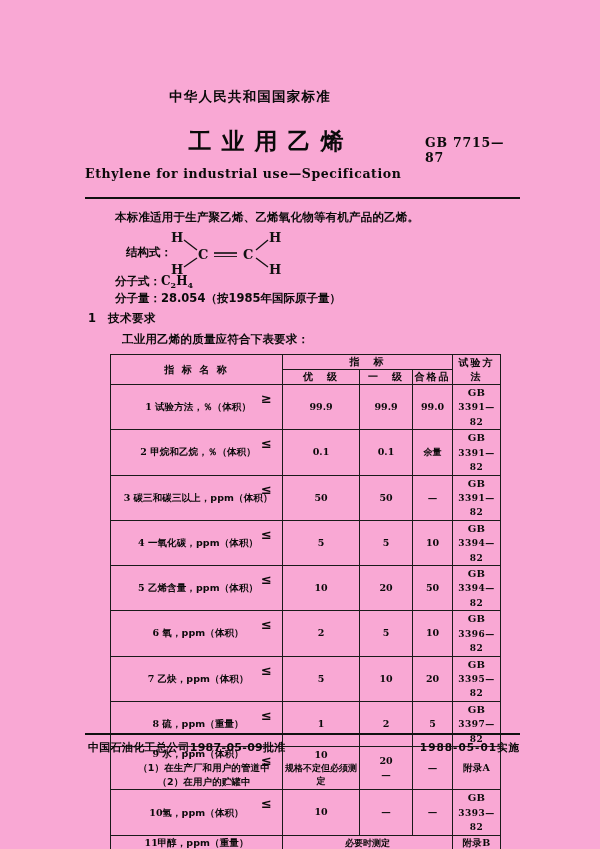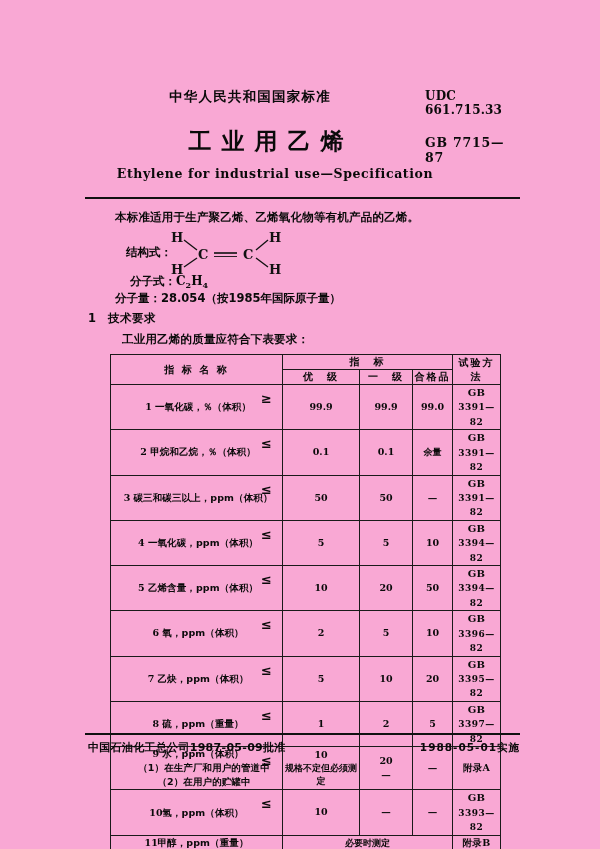--- a/index.html
+++ b/index.html
@@ -65,26 +65,24 @@
     left: 340px; top: 47px;
     font-family: "DejaVu Serif", "Liberation Serif", serif;
     font-size: 12.5px;
     font-weight: bold;
     letter-spacing: 0.8px;
   }
   .sub-title {
     position: absolute;
     left: 0; top: 78px;
     width: 330px;
-    text-align: center;
     font-family: "DejaVu Serif", "Liberation Serif", serif;
     font-size: 12.5px;
     font-weight: bold;
     letter-spacing: 0.6px;
-    margin-left: 25px;
   }
 
   .rule-top {
     position: absolute;
     left: 85px; top: 197px;
     width: 435px;
     height: 2px;
     background: #111;
   }
 
@@ -109,21 +107,20 @@
     width: 130px;
     height: 48px;
   }
   .formula svg { display: block; }
 
   .molform {
     position: absolute;
     left: 115px; top: 274px;
     font-size: 11.5px;
     font-weight: bold;
-    margin-left: 15px;
   }
   .molform .chem {
     font-family: "DejaVu Serif", "Liberation Serif", serif;
     font-size: 12px;
   }
   .molform sub { font-size: 8px; }
   .molweight {
     position: absolute;
     left: 115px; top: 291px;
     font-size: 11.5px;
@@ -248,21 +245,20 @@
   }
 </style>
 </head>
 <body>
 
 <div class="page">
 
   <div class="hdr">
     <div class="hdr-row">
       <div class="natl-std">中华人民共和国国家标准</div>
-      <div class="udc">UDC 661.715.33</div>
       <div class="main-title">工业用乙烯</div>
       <div class="gbno">GB 7715—87</div>
       <div class="sub-title">Ethylene for industrial use—Specification</div>
     </div>
   </div>
 
   <div class="rule-top"></div>
 
   <div class="scope">本标准适用于生产聚乙烯、乙烯氧化物等有机产品的乙烯。</div>
 
@@ -313,21 +309,21 @@
         <tr>
           <th class="th-sub">优　级</th>
           <th class="th-sub">一　级</th>
           <th class="th-sub">合格品</th>
         </tr>
       </thead>
       <tbody>
 
         <tr>
           <td class="namecell">
-            <span class="idx">1</span><span>一氧化碳，％（体积）</span><span class="op">≥</span>
+            <span class="idx">1</span><span>试验方法，％（体积）</span><span class="op">≥</span>
           </td>
           <td class="valcell">99.9</td>
           <td class="valcell">99.9</td>
           <td class="valcell">99.0</td>
           <td class="methcell"><span class="gb">GB</span> <span class="num">3391—82</span></td>
         </tr>
 
         <tr>
           <td class="namecell">
             <span class="idx">2</span><span>甲烷和乙烷，％（体积）</span><span class="op">≤</span>

